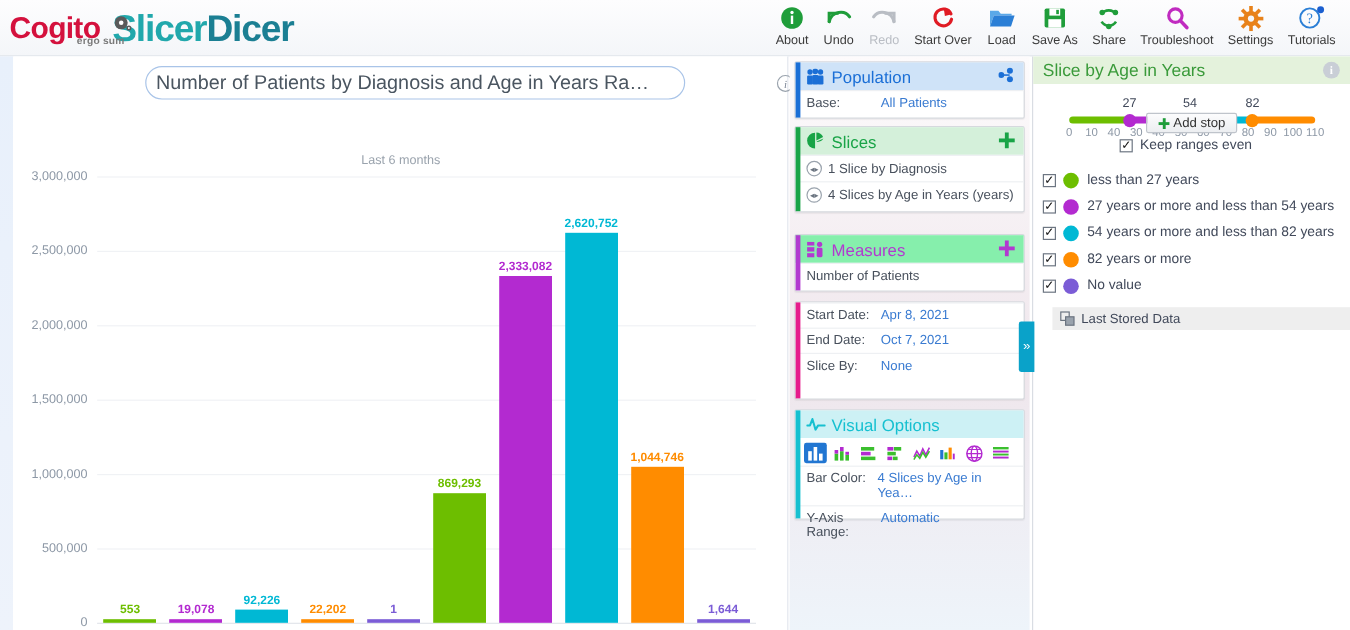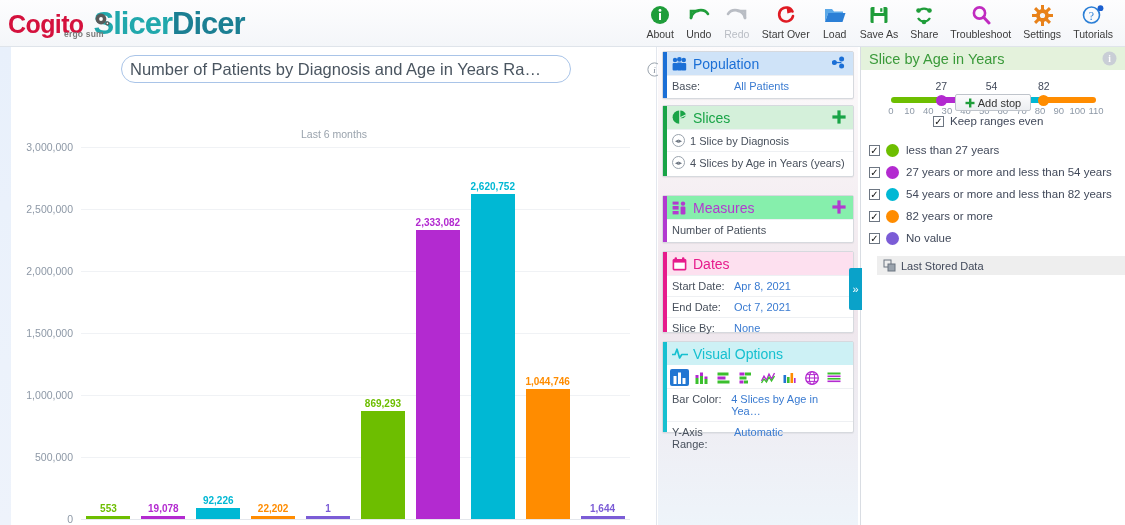--- a/index.html
+++ b/index.html
@@ -353,31 +353,20 @@
               <rect x="5.4" y="0.4" width="3.2" height="13.2" fill="#b23ad0"></rect>
               <rect x="0.4" y="5.4" width="13.2" height="3.2" fill="#b23ad0"></rect>
             </svg></span>
         </div>
         <div class="card-row">
           <span>Number of Patients</span>
         </div>
       </div>
       <div class="card" style="top: 204px; height: 82px;">
         <div class="card-bar" style="background:#e61c8c"></div>
-        <div class="card-hd" style="background:#fde0ef;color:#e61c8c;">
-          <span class="hd-ico">
-            <svg width="15" height="14" viewBox="0 0 15 14">
-              <rect x="0.6" y="2" width="13.8" height="11.4" rx="1.4" fill="#e61c8c"></rect>
-              <rect x="2.2" y="5.6" width="10.6" height="6.2" fill="#fff"></rect>
-              <rect x="2.6" y="0.2" width="2.4" height="3.4" rx="1" fill="#e61c8c"></rect>
-              <rect x="10" y="0.2" width="2.4" height="3.4" rx="1" fill="#e61c8c"></rect>
-            </svg>
-          </span>
-          <span>Dates</span>
-        </div>
         <div class="card-row">
           <span class="kv">
             <span class="k">Start Date:</span>
             <span class="v">Apr 8, 2021</span>
           </span>
         </div>
         <div class="card-row">
           <span class="kv">
             <span class="k">End Date:</span>
             <span class="v">Oct 7, 2021</span>

